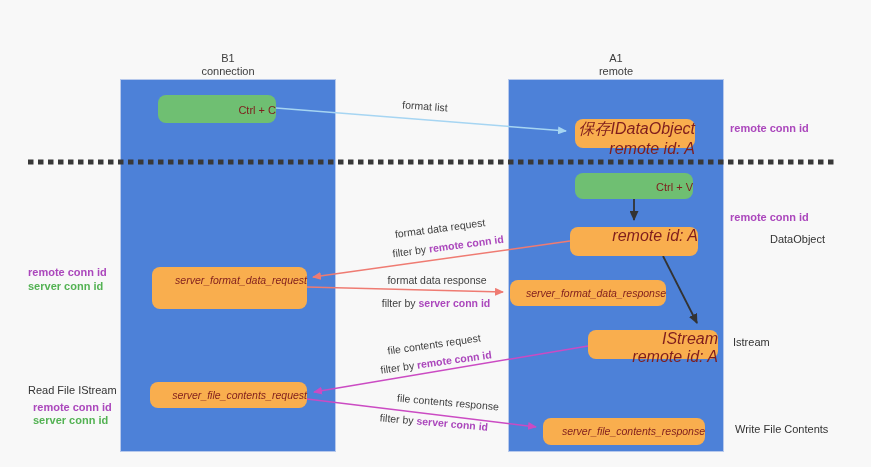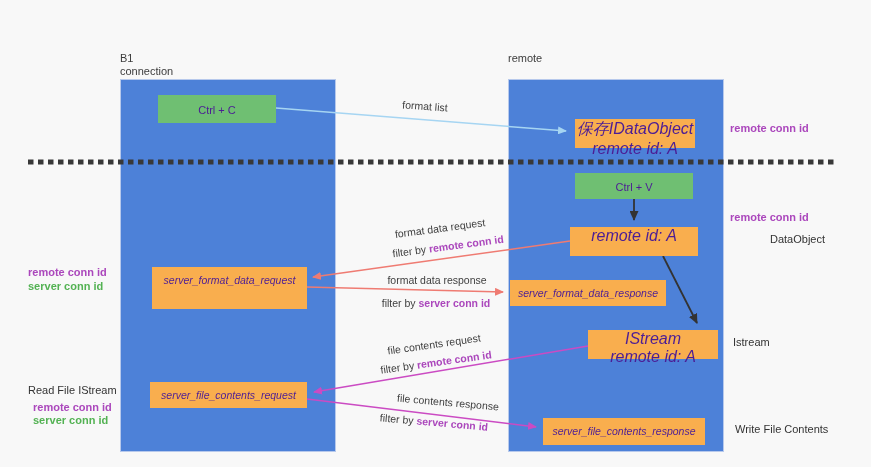--- a/index.html
+++ b/index.html
@@ -1,22 +1,22 @@
 <!DOCTYPE html>
 <html><head>
 <meta charset="utf-8">
 <style>
   html,body{margin:0;padding:0;background:#f8f8f8;font-family:"Liberation Sans",sans-serif;}
   .canvas{position:relative;width:871px;height:467px;background:#f8f8f8;overflow:hidden;}
   .abs{position:absolute;}
   .title{left:330px;top:6px;width:200px;text-align:center;font-size:15px;color:#3c3c3c;line-height:19px;}
-  .lane-header{width:216px;text-align:left;font-size:11px;color:#3c3c3c;line-height:13px;top:52px;}
+  .lane-header{width:216px;text-align:center;font-size:11px;color:#3c3c3c;line-height:13px;top:52px;}
   .lane{top:79px;width:216px;height:373px;background:#4d81d8;border:1px solid #b7c9ec;box-sizing:border-box;}
   svg.overlay{left:0;top:0;pointer-events:none;}
-  .node{box-sizing:border-box;color:#4c1d95;text-align:center;}
+  .node{box-sizing:border-box;color:#7f1d1d;text-align:right;border-radius:8px;}
   .node.green{background:#6fbf72;}
   .node.orange{background:#f9ae4e;font-style:italic;}
   .node .one{font-size:11px;}
   .edge-label{font-size:10.5px;color:#3f3f3f;text-align:center;white-space:nowrap;}
   .rot-up7{transform:rotate(-7.5deg);}
   .rot-up8{transform:rotate(-8deg);}
   .rot-dn4{transform:rotate(4deg);}
   .rot-dn5{transform:rotate(5deg);}
   .k-purple{color:#ab47bc;font-weight:bold;}
   .k-green{color:#53b253;font-weight:bold;}
@@ -27,20 +27,21 @@
 <body>
 
 <div class="canvas">
 
 
   <div class="abs lane-header" style="left:120px;">
     <div>B1</div>
     <div>connection</div>
   </div>
   <div class="abs lane-header" style="left:508px;">
+    <div>A1</div>
     <div>remote</div>
   </div>
 
   <div class="abs lane" style="left:120px;"></div>
   <div class="abs lane" style="left:508px;"></div>
 
   <svg class="abs overlay" width="871" height="467" viewBox="0 0 871 467">
     <defs>
       <marker id="m-blue" markerUnits="userSpaceOnUse" markerWidth="9" markerHeight="8" refX="8" refY="4" orient="auto">
         <path d="M0,0 L9,4 L0,8 Z" fill="#a6d5f2"></path>

